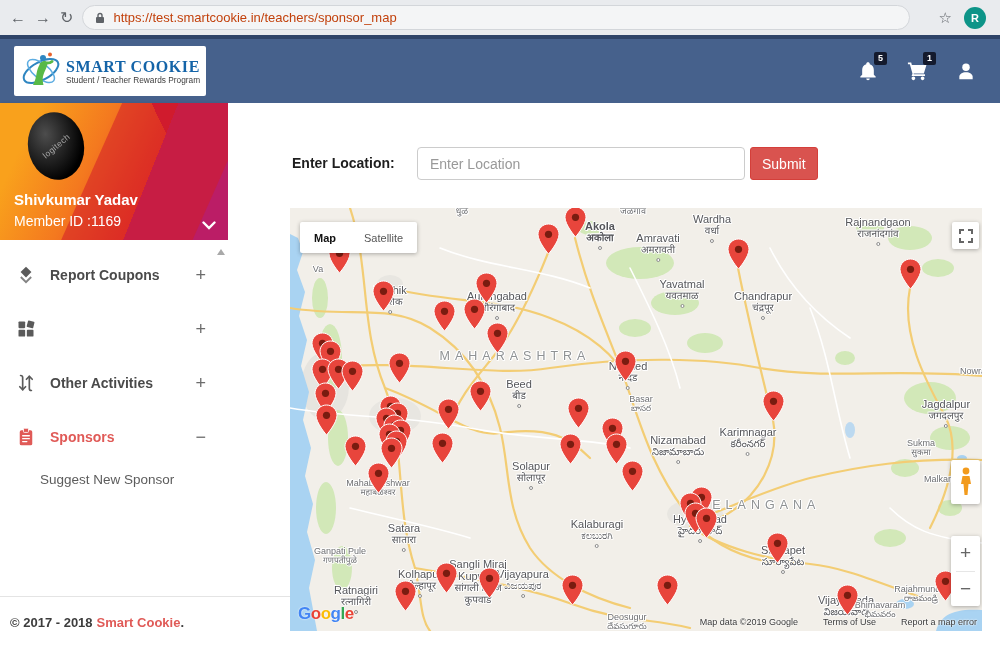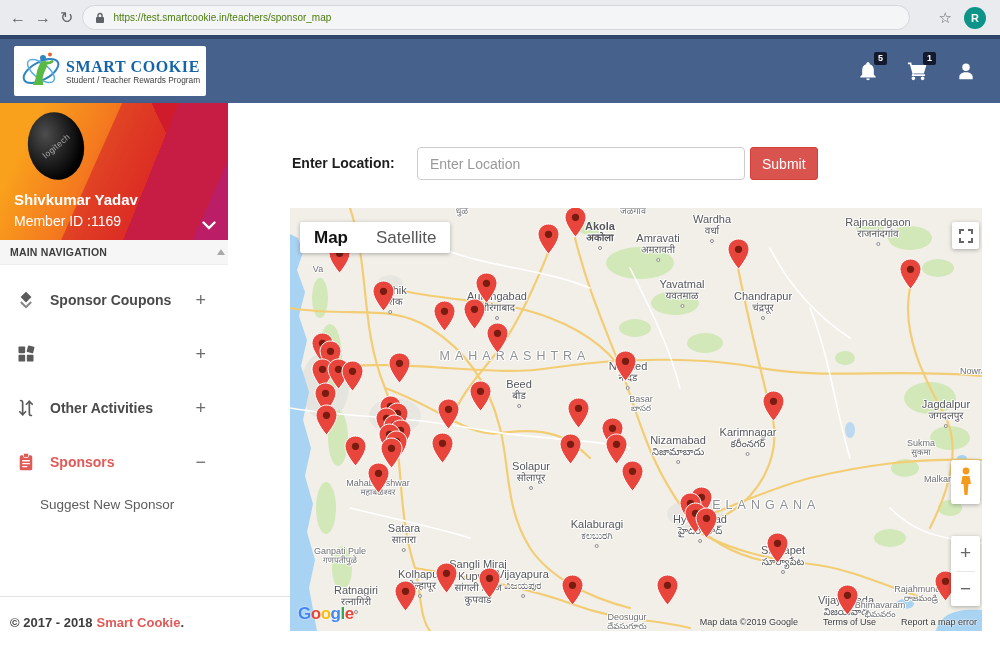--- a/index.html
+++ b/index.html
@@ -3,21 +3,21 @@
 <meta charset="utf-8">
 <style>
   *{margin:0;padding:0;box-sizing:border-box}
   html,body{width:1000px;height:648px;overflow:hidden;background:#fff;font-family:"Liberation Sans",sans-serif}
   body{position:relative}
 
   
   .browser-bar{height:35px;background:#e9ebee;display:flex;align-items:center;padding:0 10px;gap:9px}
   .nav-glyph{color:#5f6368;font-size:16px;line-height:1;cursor:default}
   .url-pill{flex:1;max-width:828px;height:25px;background:#f4f5f6;border:1px solid #d3d6da;border-radius:13px;display:flex;align-items:center;padding:0 12px;gap:8px}
-  .url-text{font-size:10px;color:#4d7c0f;white-space:nowrap;overflow:hidden}
+  .url-text{font-size:13px;color:#c2410c;white-space:nowrap;overflow:hidden}
   .chrome-right{display:flex;align-items:center;gap:12px;margin-left:auto;padding-right:4px}
   .star{color:#5f6368;font-size:15px}
   .chrome-avatar{width:22px;height:22px;border-radius:50%;background:#0d9488;color:#fff;font-size:11px;font-weight:bold;display:flex;align-items:center;justify-content:center}
 
   .header-strip{height:4px;background:#2e4468}
 
   
   .app-header{height:64px;background:#46618c;display:flex;align-items:center;padding:0 14px;position:relative}
   .logo-box{background:#fff;width:192px;height:50px;border-radius:2px;display:flex;align-items:center;padding:2px 5px;gap:3px}
   .logo-text .logo-title{color:#1464a8;font-family:"Liberation Serif",serif;font-weight:bold;font-size:16px;letter-spacing:.6px;line-height:17px}
@@ -65,21 +65,21 @@
   .map-decor{position:absolute;left:0;top:0;z-index:0}
   .mlabel{position:absolute;transform:translateX(-50%);text-align:center;color:#55565a;font-size:11px;line-height:12px;white-space:nowrap;z-index:2;
     text-shadow:1px 0 0 #fff,-1px 0 0 #fff,0 1px 0 #fff,0 -1px 0 #fff,1px 1px 0 #fff,-1px -1px 0 #fff}
   .mlabel .sub{display:block;font-size:10px;line-height:12px}
   .mlabel.region{color:#8f9294;letter-spacing:5px;font-size:12.5px;font-weight:normal}
   .mlabel.sm{font-size:9px;line-height:10px;color:#6e6f72}
   .mlabel.sm .sub{font-size:8.5px;line-height:9px}
   .mlabel .dot{display:block;width:4px;height:4px;border:1px solid #8a8a8a;border-radius:50%;margin:2px auto 0;background:#fff}
   .marker{position:absolute;width:23px;height:32px;z-index:3}
   .map-type{position:absolute;left:10px;top:14px;background:#fff;box-shadow:0 1px 4px rgba(0,0,0,.3);display:flex;height:31px;border-radius:2px;z-index:4;overflow:hidden}
-  .mt-btn{padding:4px 14px;font-size:17px;display:flex;align-items:center;color:#565656;cursor:pointer}
+  .mt-btn{padding:4px 14px;font-size:11px;display:flex;align-items:center;color:#565656;cursor:pointer}
   .mt-btn.active{font-weight:bold;color:#111}
   .fullscreen-btn{position:absolute;right:3px;top:14px;width:27px;height:27px;background:#fff;box-shadow:0 1px 4px rgba(0,0,0,.3);border-radius:2px;display:flex;align-items:center;justify-content:center;z-index:4;cursor:pointer}
   .pegman-box{position:absolute;right:2px;top:252px;width:29px;height:44px;background:#fff;box-shadow:0 1px 4px rgba(0,0,0,.3);border-radius:2px;display:flex;align-items:center;justify-content:center;z-index:4;cursor:pointer}
   .zoomctl{position:absolute;right:2px;top:328px;width:29px;height:70px;background:#fff;box-shadow:0 1px 4px rgba(0,0,0,.3);border-radius:2px;display:flex;flex-direction:column;z-index:4}
   .zoomctl .zbtn{flex:1;display:flex;align-items:center;justify-content:center;font-size:19px;color:#666;cursor:pointer}
   .zoomctl .zdiv{height:1px;background:#e6e6e6;margin:0 5px}
   .glogo{position:absolute;left:8px;bottom:7px;font-size:17px;font-weight:bold;letter-spacing:-.5px;z-index:4;text-shadow:0 0 2px #fff}
   .attrib{position:absolute;right:5px;bottom:4px;font-size:9px;color:#3a3a3a;display:flex;gap:25px;z-index:4;text-shadow:0 0 2px #fff,0 0 2px #fff}
   .attrib span{cursor:pointer}
 </style>
@@ -151,28 +151,27 @@
         <span>logitech</span>
       </div>
     <div class="profile-name">Shivkumar Yadav</div>
     <div class="profile-id">Member ID :1169</div>
     <span class="profile-caret">
       <svg width="14" height="9" viewBox="0 0 14 9">
           <path d="M1.5 1.5 L7 7 L12.5 1.5" fill="none" stroke="#fff" stroke-width="2.4" stroke-linecap="round"></path>
         </svg>
     </span>
   </div>
-  <div class="nav-heading">MAIN NAVIGATION</div>
   <div class="nav-list">
       <div class="nav-item">
         <span class="nicon"><svg width="20" height="20" viewBox="0 0 24 24" fill="currentColor">
             <path d="M12 2l6.5 6.5L12 15 5.5 8.5z"></path>
             <path d="M6.6 13.6l5.4 5.4 5.4-5.4 1.6 1.6-7 7-7-7z" opacity=".75"></path>
           </svg></span>
-        <span class="nlabel">Sponsor Coupons</span>
+        <span class="nlabel">Report Coupons</span>
         <span class="exp">+</span>
       </div>
       <div class="nav-item">
         <span class="nicon"><svg width="20" height="20" viewBox="0 0 24 24" fill="currentColor">
             <rect x="3" y="3" width="8" height="8" rx="1"></rect>
             <rect x="3" y="13" width="8" height="8" rx="1"></rect>
             <rect x="13" y="13" width="8" height="8" rx="1"></rect>
             <rect x="13.5" y="2.5" width="8" height="8" rx="1" transform="rotate(14 17.5 6.5)"></rect>
           </svg></span>
         <span class="exp">+</span>

